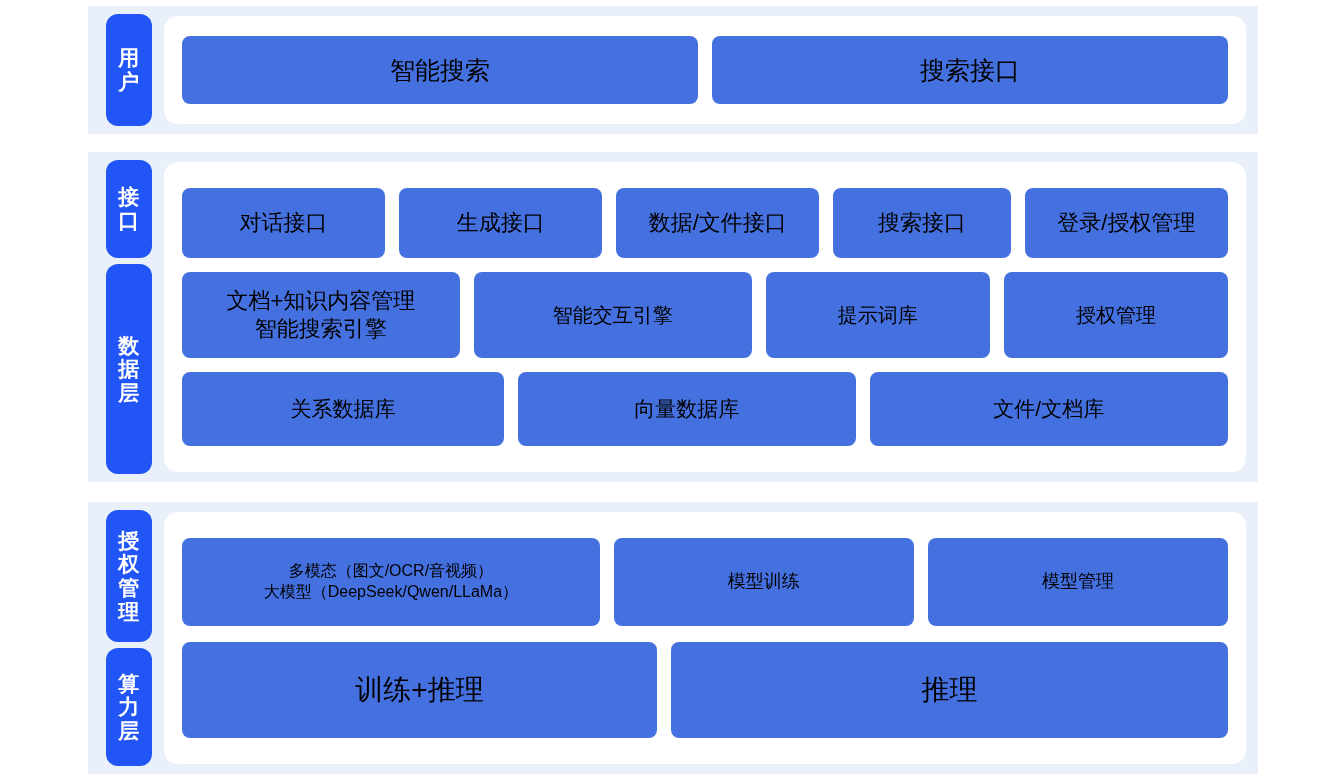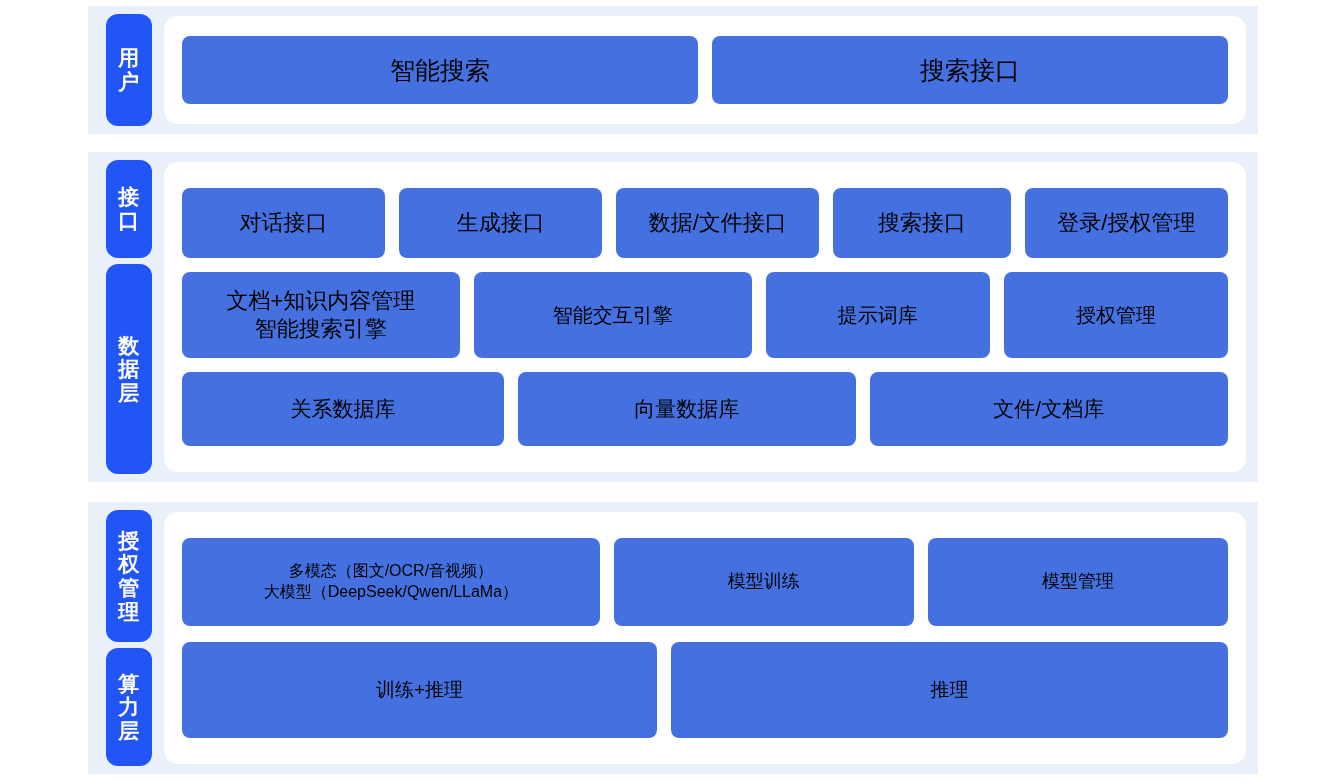--- a/index.html
+++ b/index.html
@@ -96,21 +96,21 @@
     padding: 8px 10px;
     white-space: pre-line;
   }
 
   
   .row-user .box   { height: 68px; font-size: 25px; }
   .row-api .box    { height: 70px; font-size: 22px; }
   .row-app .box    { height: 86px; font-size: 20px; }
   .row-data .box   { height: 74px; font-size: 21px; }
   .row-model .box  { height: 88px; font-size: 18px; }
-  .row-power .box  { height: 96px; font-size: 19px; }
+  .row-power .box  { height: 96px; font-size: 28px; }
 
   .row-model .box.multiline { font-size: 16px; line-height: 1.3; }
   .row-app  .box.multiline  { font-size: 22px; line-height: 1.26; }
 
   .s2 .panel { gap: 14px; padding: 20px 18px; }
   .s3 .panel { gap: 16px; padding: 18px 18px; }
 </style>
 </head>
 <body>
 

